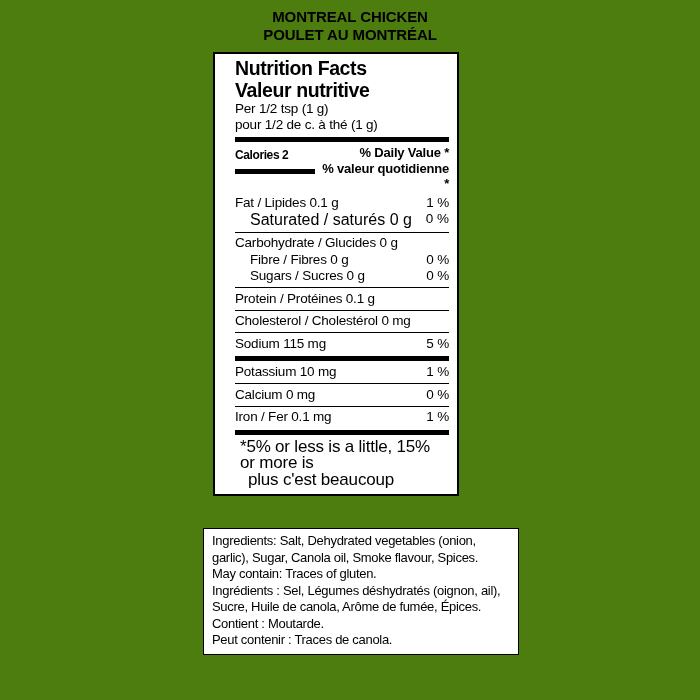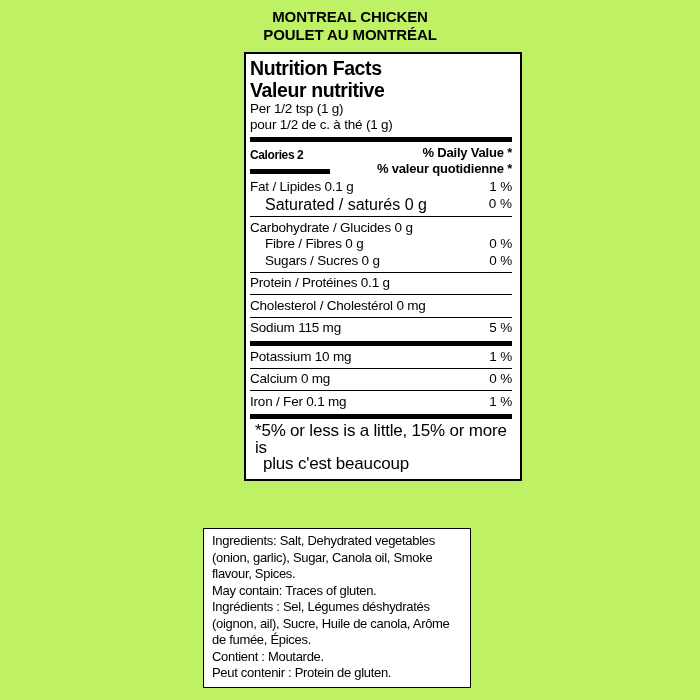--- a/index.html
+++ b/index.html
@@ -1,27 +1,27 @@
 <!DOCTYPE html>
 <html><head>
 <meta charset="utf-8">
 <style>
   html, body { margin:0; padding:0; }
   .page {
-    position:relative; width:700px; height:700px; background:#bef264;
+    position:relative; width:700px; height:700px; background:#4d7c0f;
     font-family:"Liberation Sans", sans-serif; color:#000; overflow:hidden;
   }
   .product-title {
     position:absolute; top:8px; left:0; width:700px; text-align:center;
     font-weight:bold; font-size:15px; line-height:18px; letter-spacing:-0.1px;
   }
   
   .nft {
-    position:absolute; left:213px; top:52px; width:278px; box-sizing:border-box;
-    border:2px solid #000; background:#fff; padding:3px 8px 6px 4px;margin-left:31px;
+    position:absolute; left:213px; top:52px; width:246px; box-sizing:border-box;
+    border:2px solid #000; background:#fff; padding:3px 8px 6px 20px;
   }
   .nft-title { font-size:19.5px; line-height:22px; font-weight:bold; letter-spacing:-0.4px; }
   .serving { font-size:13.5px; line-height:16px; letter-spacing:-0.2px; }
   .bar-thick { height:5px; background:#000; margin:4px 0 3px 0; }
   .cal-row { display:flex; justify-content:space-between; margin:2px 0 3px 0; }
   .cal-text { font-size:12px; line-height:21px; font-weight:bold; letter-spacing:-0.4px; }
   .cal-bar { width:80px; height:5px; background:#000; margin-top:3px; }
   .dv-head { text-align:right; font-weight:bold; font-size:13px; line-height:15.5px; letter-spacing:-0.2px; }
   .row {
     display:flex; justify-content:space-between; align-items:baseline;
@@ -29,21 +29,21 @@
   }
   .row .pct { white-space:nowrap; }
   .ind { padding-left:15px; }
   .grp { display:flex; justify-content:space-between; }
   .hr { height:1px; background:#000; margin:2.5px 0; }
   .b { font-weight:normal; }
   .footnote { font-size:17px; line-height:16.5px; margin-top:4px; padding-left:5px; letter-spacing:-0.2px; }
   .footnote .cont { padding-left:8px; }
   
   .ing-box {
-    position:absolute; left:203px; top:528px; width:268px; box-sizing:border-box;
+    position:absolute; left:203px; top:528px; width:316px; box-sizing:border-box;
     border:1.5px solid #000; background:#fff; padding:4px 8px 5px 8px;
     font-size:13px; line-height:16.5px; letter-spacing:-0.3px;
   }
   .ing-box p { margin:0; }
 </style>
 </head>
 <body>
 
 <div class="page">
 
@@ -146,16 +146,16 @@
       <div><span>*5% or less is </span><span class="b">a little</span><span>, 15% or more is</span></div>
       <div class="cont"><span>plus c'est </span><span class="b">beaucoup</span></div>
     </div>
   </div>
 
   <div class="ing-box">
     <p><span class="b">Ingredients:</span><span> Salt, Dehydrated vegetables (onion, garlic), Sugar, Canola oil, Smoke flavour, Spices.</span></p>
     <p><span class="b">May contain:</span><span> Traces of gluten.</span></p>
     <p><span class="b">Ingrédients :</span><span> Sel, Légumes déshydratés (oignon, ail), Sucre, Huile de canola, Arôme de fumée, Épices.</span></p>
     <p><span class="b">Contient :</span><span> Moutarde.</span></p>
-    <p><span class="b">Peut contenir :</span><span> Protein de gluten.</span></p>
+    <p><span class="b">Peut contenir :</span><span> Traces de canola.</span></p>
   </div>
 
 </div>
 
 </body></html>

